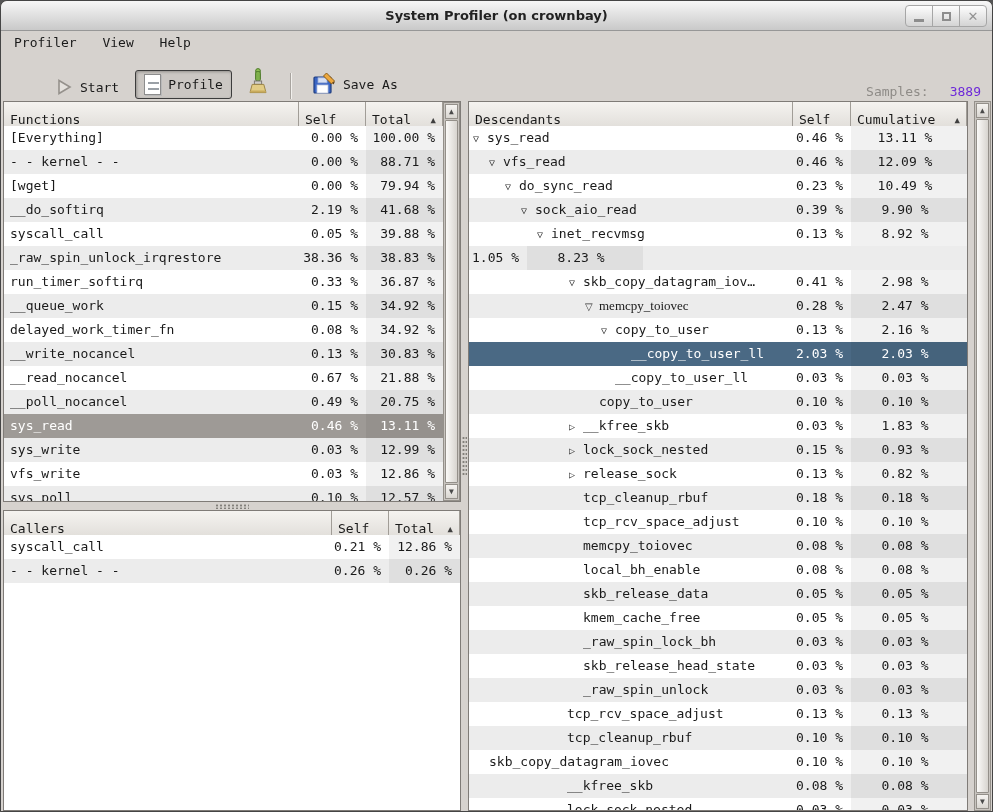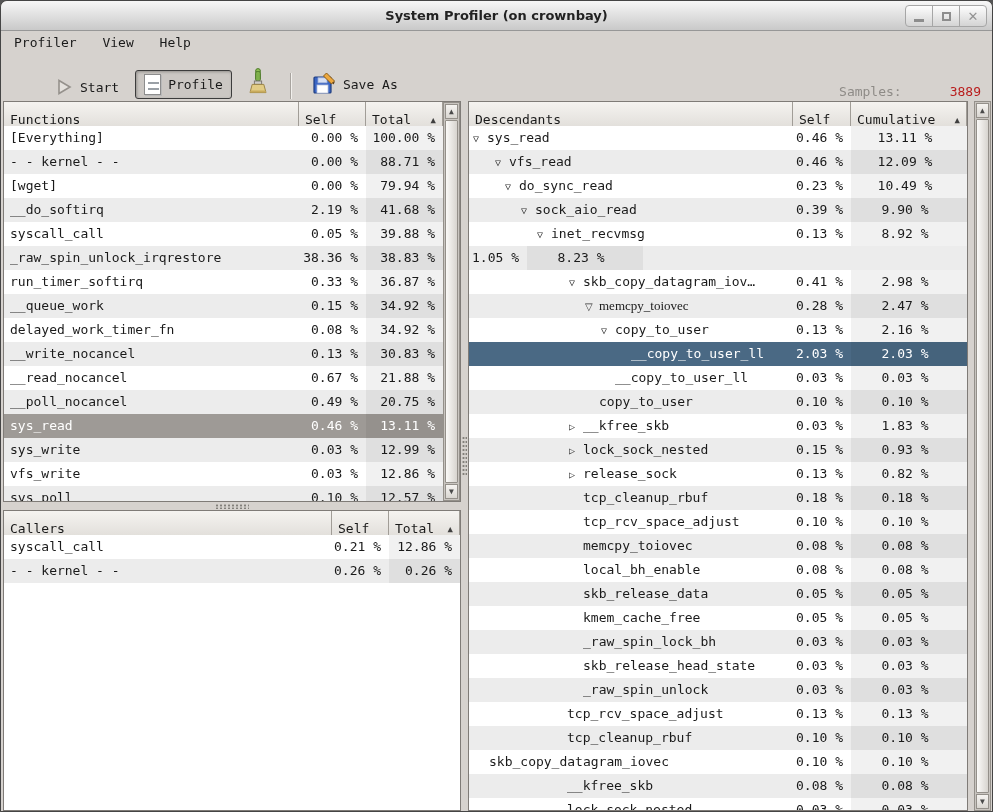--- a/index.html
+++ b/index.html
@@ -32,23 +32,23 @@
   .toolbar { position:absolute; left:0; top:56px; right:0; height:42px;
              display:flex; align-items:flex-end; padding:0 6px;margin-left:40px; }
   .tbtn { display:flex; align-items:center; gap:7px; padding:3px 8px; border-radius:3px; }
   .tbtn.pressed { background:#cbc7c3; border:1px solid #3c3c3c;
                   box-shadow:inset 1px 1px 3px rgba(0,0,0,0.28); }
   .doc-icon { width:17px; height:21px; background:#fff; border:1px solid #8d8d8d;
               box-shadow:1px 1px 0 #b9b9b9;
               background-image:repeating-linear-gradient(#fff 0 4px,#9aa0a6 4px 6px);
               background-size:11px 100%; background-repeat:no-repeat; background-position:3px 3px; }
   .tsep { width:2px; height:26px; margin:0 12px; background:#a8a49f; border-right:1px solid #f2f0ed; }
-  .samples { margin-left:auto; display:flex; gap:48px; padding-right:5px; }
+  .samples { margin-left:auto; display:flex; gap:21px; padding-right:5px; }
   .samples-label { color:#8e8b87; }
-  .samples-value { color:#b91c1c; }
+  .samples-value { color:#6d28d9; }
 
   
   .panel { position:absolute; background:#fff; border:1px solid #7f7b77; }
   .panel-functions   { left:2px;   top:100px; width:458px; height:401px; overflow:hidden; }
   .panel-callers     { left:2px;   top:509px; width:458px; height:301px; overflow:hidden; }
   .panel-descendants { left:467px; top:100px; width:500px; height:710px; overflow:hidden; }
 
   .hrow { display:flex; }
   .hcell { height:36px; line-height:22px; padding:0 6px; background:linear-gradient(#f5f3f0,#dad7d2);
            border-right:1px solid #a19d97; border-bottom:1px solid #8a867f;
@@ -312,21 +312,21 @@
           <span class="sort-arrow">▲</span>
         </div>
     </div>
     <div class="rows" id="descendants-rows" style="top:24px; width:498px; height:684px;">
         <div class="trow">
           <div class="tcell name c0" style="padding-left: 4px;"><span class="expander">▽</span><span>sys_read</span></div>
           <div class="tcell num c1">0.46 %</div>
           <div class="tcell num sortcol c2">13.11 %</div>
         </div>
         <div class="trow alt">
-          <div class="tcell name c0" style="padding-left: 26px;"><span class="expander">▽</span><span>vfs_read</span></div>
+          <div class="tcell name c0" style="padding-left: 20px;"><span class="expander">▽</span><span>vfs_read</span></div>
           <div class="tcell num c1">0.46 %</div>
           <div class="tcell num sortcol c2">12.09 %</div>
         </div>
         <div class="trow">
           <div class="tcell name c0" style="padding-left: 36px;"><span class="expander">▽</span><span>do_sync_read</span></div>
           <div class="tcell num c1">0.23 %</div>
           <div class="tcell num sortcol c2">10.49 %</div>
         </div>
         <div class="trow alt">
           <div class="tcell name c0" style="padding-left: 52px;"><span class="expander">▽</span><span>sock_aio_read</span></div>

